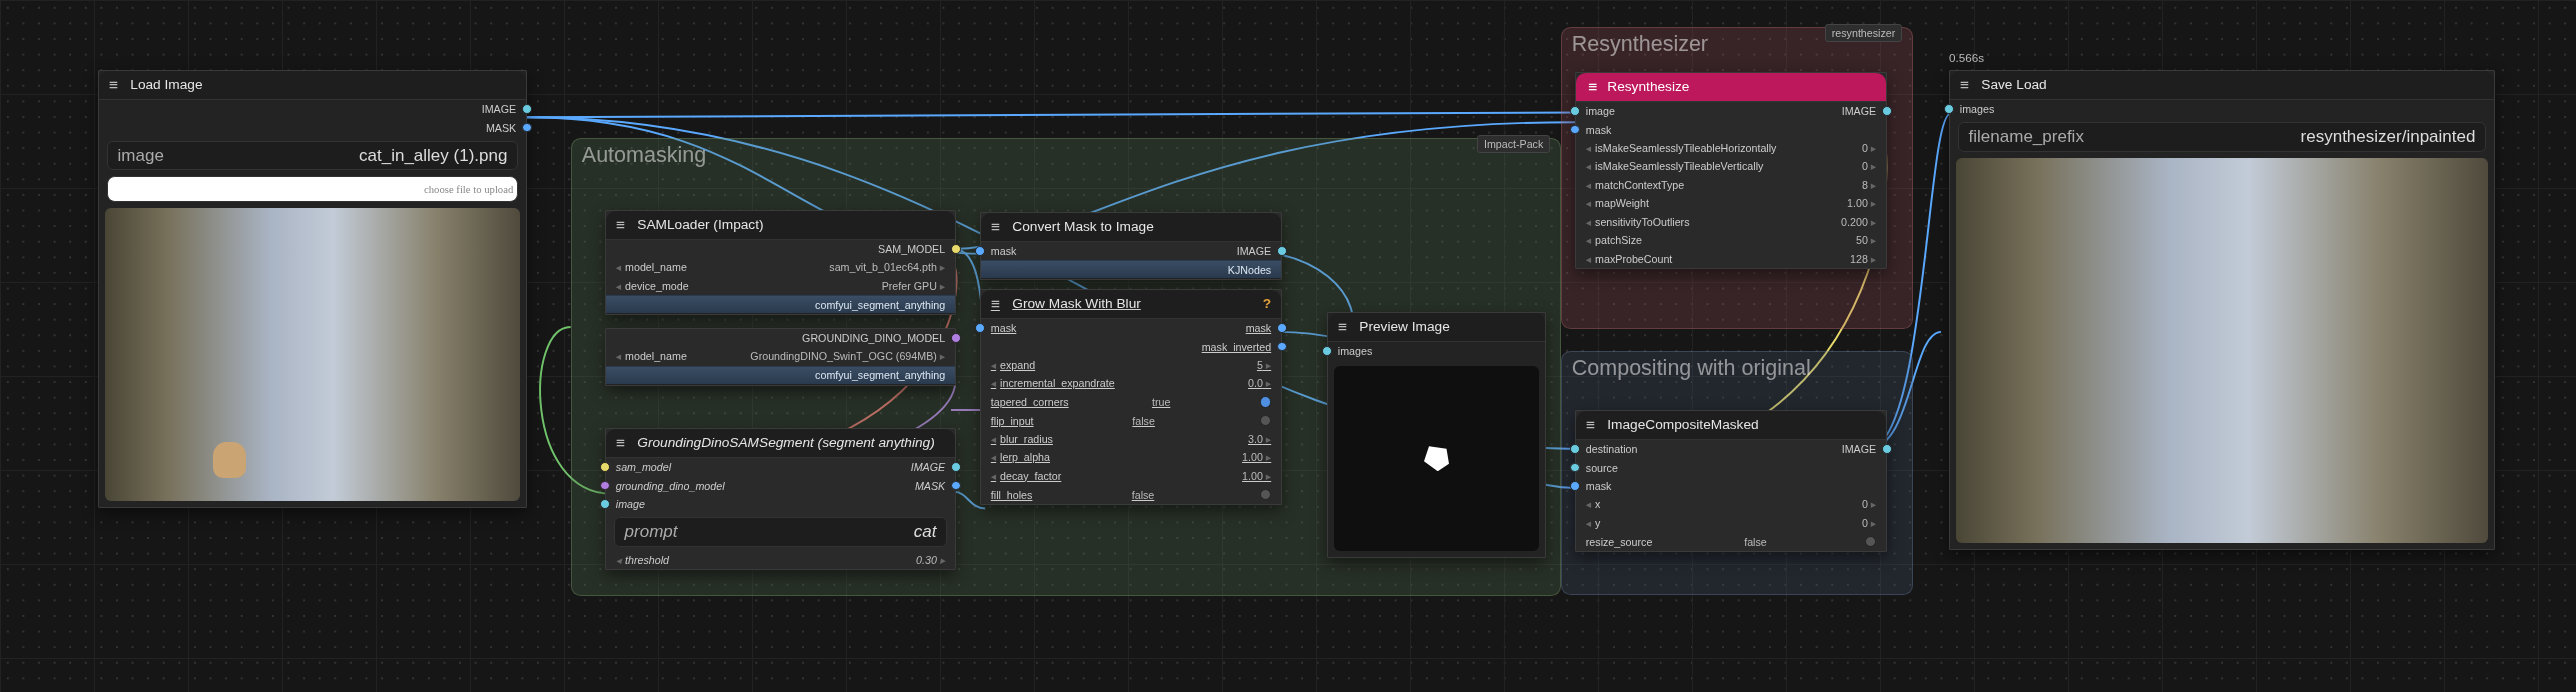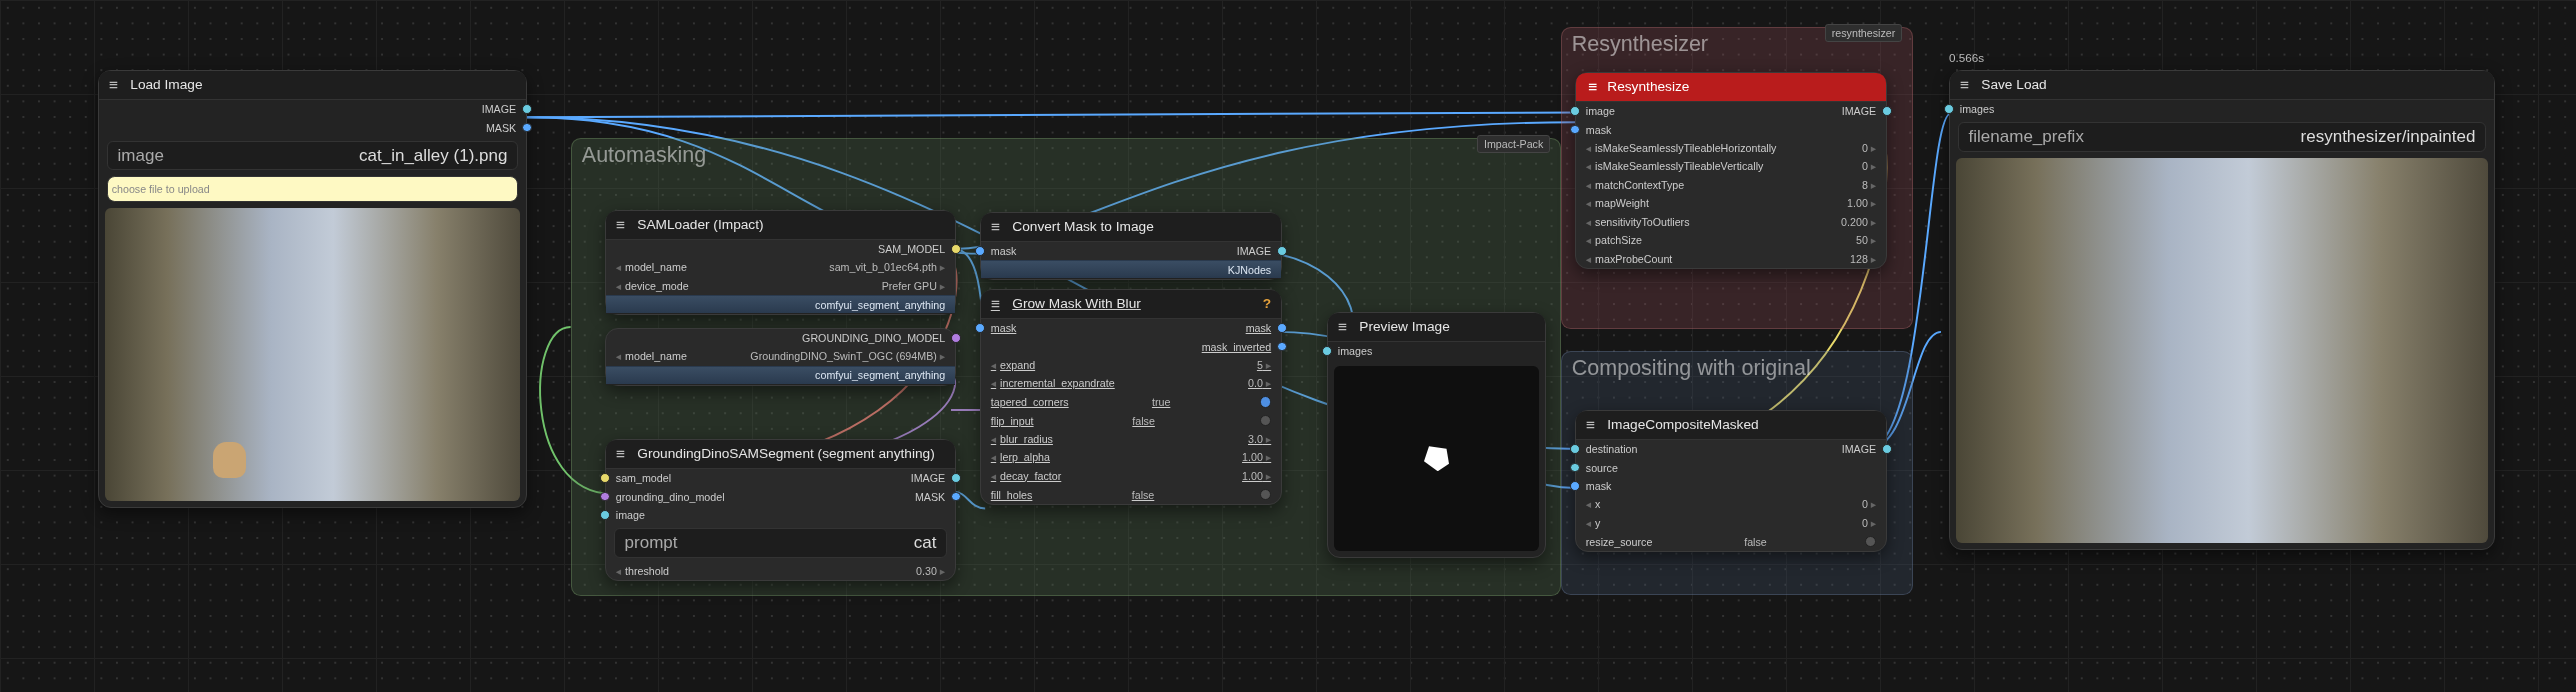--- a/index.html
+++ b/index.html
@@ -31,34 +31,34 @@
     position: absolute; top: -3.9px; right: 9.8px;
     font-size: 10.7px; background: #2e2e2e; color: #bbb;
     padding: 2px 5.9px; border-radius: 2.9px;
     border: 1px solid #444;
   }
 
   .node {
     position: absolute;
     background: #2a2a2a;
     border: 1px solid #3a3a3a;
-    border-radius: 13px;
+    border-radius: 1px;
     box-shadow: 0 5.9px 15.6px rgba(0,0,0,0.45);
     overflow: visible;
   }
   .node.dark { background: #232323; }
   .node .title {
     display: flex; align-items: center; gap: 7.8px;
     background: #1e1e1e;
     padding: 5.9px 9.8px;
     border-top-left-radius: 9.8px; border-top-right-radius: 9.8px;
     font-size: 13.7px; color: #e6e6e6;
     border-bottom: 1px solid #333;
   }
-  .node.red .title { background: #b91c1c; color: #fff; text-align: center; }
+  .node.red .title { background: #be185d; color: #fff; text-align: center; }
   .hamburger { display: inline-block; width: 13.7px; }
   .hamburger::before { content: "\2261"; font-size: 15.6px; line-height: 1; color: #bbb; }
   .node.red .hamburger::before { color: #fff; }
 
   .row, .ports, .widget, .subbar {
     padding: 1px 9.8px;
     display: flex; align-items: center; justify-content: space-between;
     position: relative;
     min-height: 18.5px;
   }
@@ -86,27 +86,28 @@
     border-radius: 5.9px;
     padding: 3.9px 9.8px;
     display: flex; justify-content: space-between; align-items: center;
     font-size: 17px;
   }
   .field .fl { color: #aaa; }
   .field .fv { color: #ddd; }
 
   .widebtn {
     margin: 5.9px 7.8px 5.9px 7.8px;
-    background: #fef9c3;
+    background: #ffffff;
     border: 1px solid #333;
     border-radius: 7.8px;
-    text-align: left;
+    text-align: right;
     padding: 5.9px 3.9px;
     color: #888;
     font-size: 10.7px;
+    font-family: Liberation Serif, serif;
   }
 
   .pvw {
     margin: 5.9px; border-radius: 5.9px; overflow: hidden;
     display: flex; align-items: center; justify-content: center;
     position: relative;
   }
   .pvw.alley { background: linear-gradient(90deg,#4a4636 0%,#77705a 15%,#a9b4c4 40%,#c2cbd7 55%,#87806b 80%,#4f4a3c 100%); }
   .pvw .cat { position: absolute; left: 26%; bottom: 8%; width: 8%; height: 12%; background: #caa573; border-radius: 40% 40% 30% 30%; }
   .pvw.black { background: #0f0f0f; }
@@ -210,21 +211,21 @@
       </div>
     <div class="row">
         <span class="label caret-l">model_name</span>
         <span class="val caret-r">GroundingDINO_SwinT_OGC (694MB)</span>
       </div>
     <div class="subbar">
         <span>comfyui_segment_anything</span>
       </div>
   </div>
 
-  <div class="node" style="left:605px; top:439px; width:351px;">
+  <div class="node" style="left:605px; top:428px; width:351px;font-style:italic;">
     <div class="title">
         <span class="hamburger"></span>
         <span>GroundingDinoSAMSegment (segment anything)</span>
       </div>
     <div class="ports">
         <span class="in label">sam_model</span>
         <span class="dot l yellow"></span>
         <span class="out label">IMAGE</span>
         <span class="dot r cyan"></span>
       </div>

